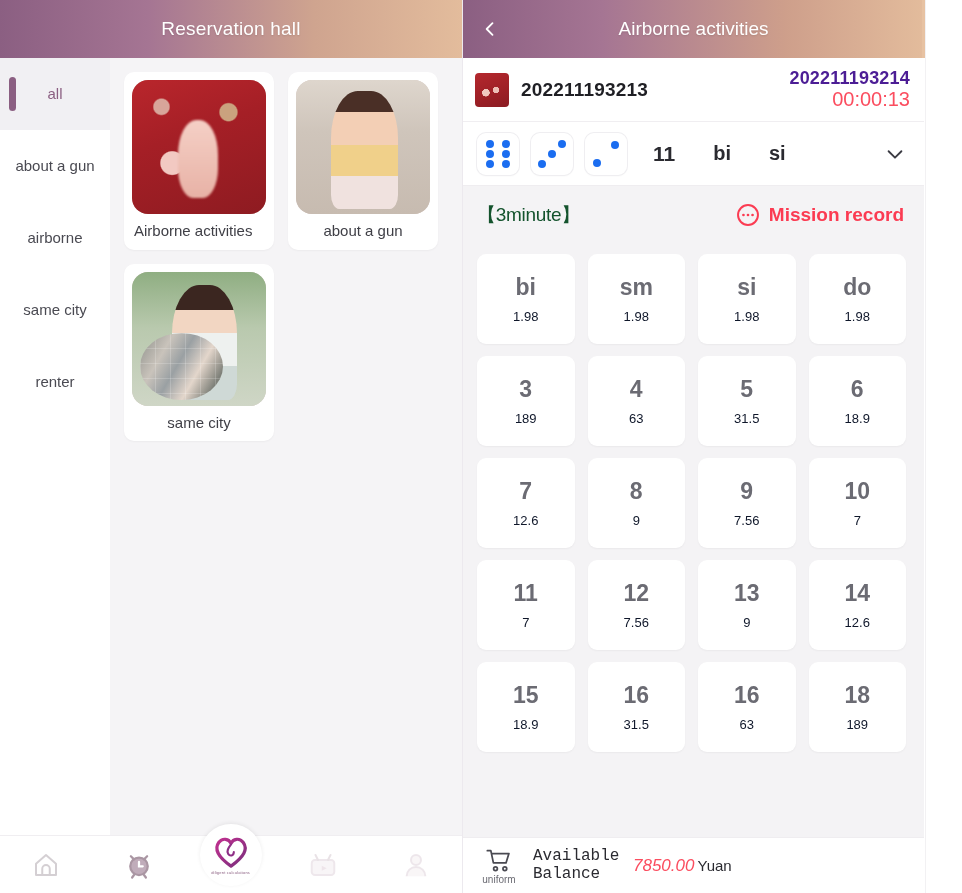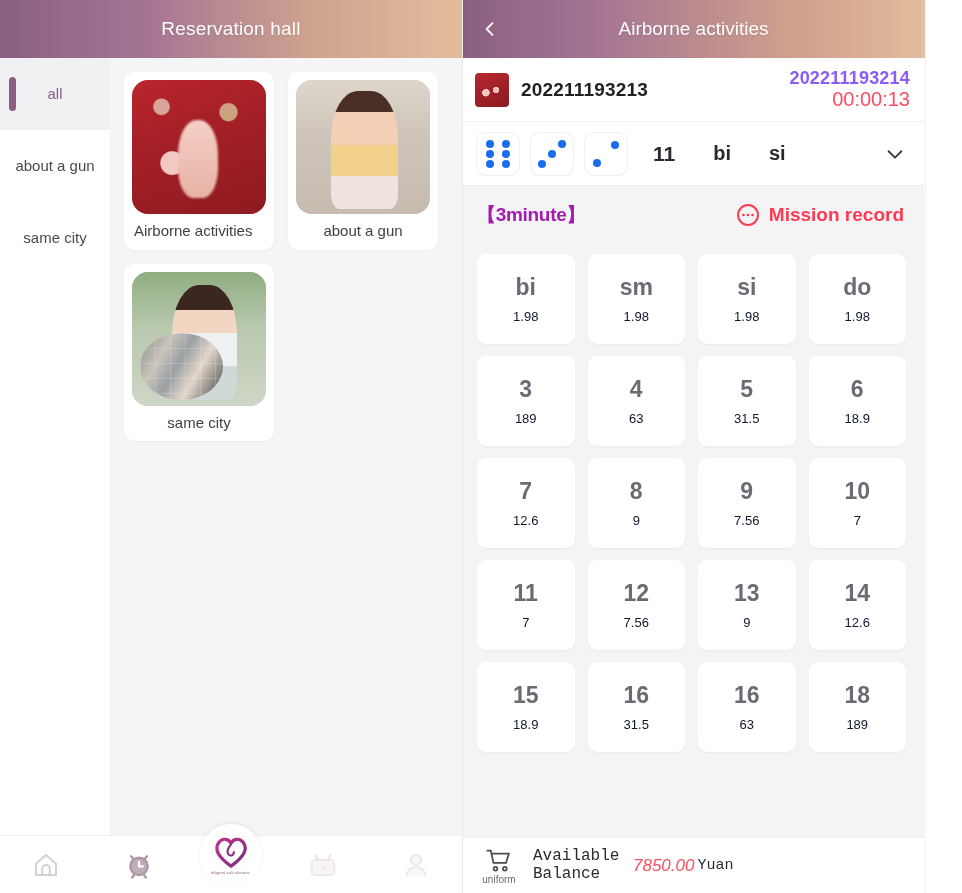--- a/index.html
+++ b/index.html
@@ -205,21 +205,21 @@
       radial-gradient(circle at 32% 58%, #f0c9c0 0 12%, transparent 13%),
       radial-gradient(circle at 62% 50%, #edbfb6 0 11%, transparent 12%),
       linear-gradient(160deg, #b4282e 0%, #9d2026 60%, #8a1c22 100%);
   }
   .period-current {
     margin-left: 12px;
     font-size: 19px; font-weight: bold; color: #1f1f24;
     letter-spacing: .2px;
   }
   .period-next { margin-left: auto; text-align: right; }
-  .period-next-id { font-size: 18px; font-weight: bold; color: #8b5cf6; letter-spacing: .2px; }
+  .period-next-id { font-size: 18px; font-weight: bold; color: #4c1d95; letter-spacing: .2px; }
   .period-countdown { font-size: 20px; color: #fb4d5f; margin-top: -1px; }
 
   .dice-row {
     height: 64px; flex: 0 0 64px;
     background: #ffffff;
     display: flex; align-items: center;
     padding: 0 16px 0 14px;
     gap: 12px;
     border-bottom: 1px solid #efedf0;
   }
@@ -245,21 +245,21 @@
     display: flex; align-items: center; justify-content: center;
     color: #3a3a42;
   }
 
   .meta-row {
     height: 58px; flex: 0 0 58px;
     background: #f4f3f5;
     display: flex; align-items: center;
     padding: 0 20px 0 14px;
   }
-  .minute-tag { font-size: 19px; color: #a21caf; font-weight: bold; letter-spacing: -.3px; }
+  .minute-tag { font-size: 19px; color: #14532d; font-weight: normal; letter-spacing: -.3px; }
   .mission-record {
     margin-left: auto;
     display: flex; align-items: center; gap: 8px;
     color: #fb3b52;
   }
   .mr-icon { width: 26px; height: 26px; flex: 0 0 26px; }
   .mr-label { font-size: 19px; font-weight: bold; }
 
   .bet-grid {
     flex: 1 1 auto;
@@ -299,21 +299,21 @@
   .balance-label {
     margin-left: 8px;
     font-size: 16px; color: #2a2a30; line-height: 1.08;
     width: 86px;
     font-family: Liberation Mono, monospace;
   }
   .balance-amt {
     margin-left: 14px;
     font-size: 17px; color: #fb4d5f; font-style: italic;
   }
-  .balance-unit { font-size: 15px; color: #2a2a30; margin-left: 3px; font-family: Liberation Mono, monospace; }
+  .balance-unit { font-size: 15px; color: #2a2a30; margin-left: 3px; }
   .submit-btn {
     margin-left: auto;
     width: 128px; height: 42px; border-radius: 21px;
     border: none; cursor: pointer;
     background: linear-gradient(90deg, #8b5f82 0%, #b07f8e 45%, #e0b99a 100%);
     color: #ffffff; font-size: 21px;
     font-family: "Liberation Sans", sans-serif;
     display: flex; align-items: center; justify-content: center;
     text-shadow: 0 1px 2px rgba(0,0,0,.13);
   }
@@ -344,21 +344,27 @@
 
     <div class="left-body">
       <div class="cat-rail">
         <div class="cat-item active">
           <span class="cat-label">all</span>
         </div>
         <div class="cat-item">
           <span class="cat-label">about a gun</span>
         </div>
         <div class="cat-item">
+          <span class="cat-label">airborne</span>
+        </div>
+        <div class="cat-item">
           <span class="cat-label">same city</span>
+        </div>
+        <div class="cat-item">
+          <span class="cat-label">renter</span>
         </div>
       </div>
 
       <div class="cards-area">
 
         <div class="prod-card">
           <div class="prod-thumb">
             <div class="art art-a"></div>
           </div>
           <div class="prod-label">Airborne activities</div>

